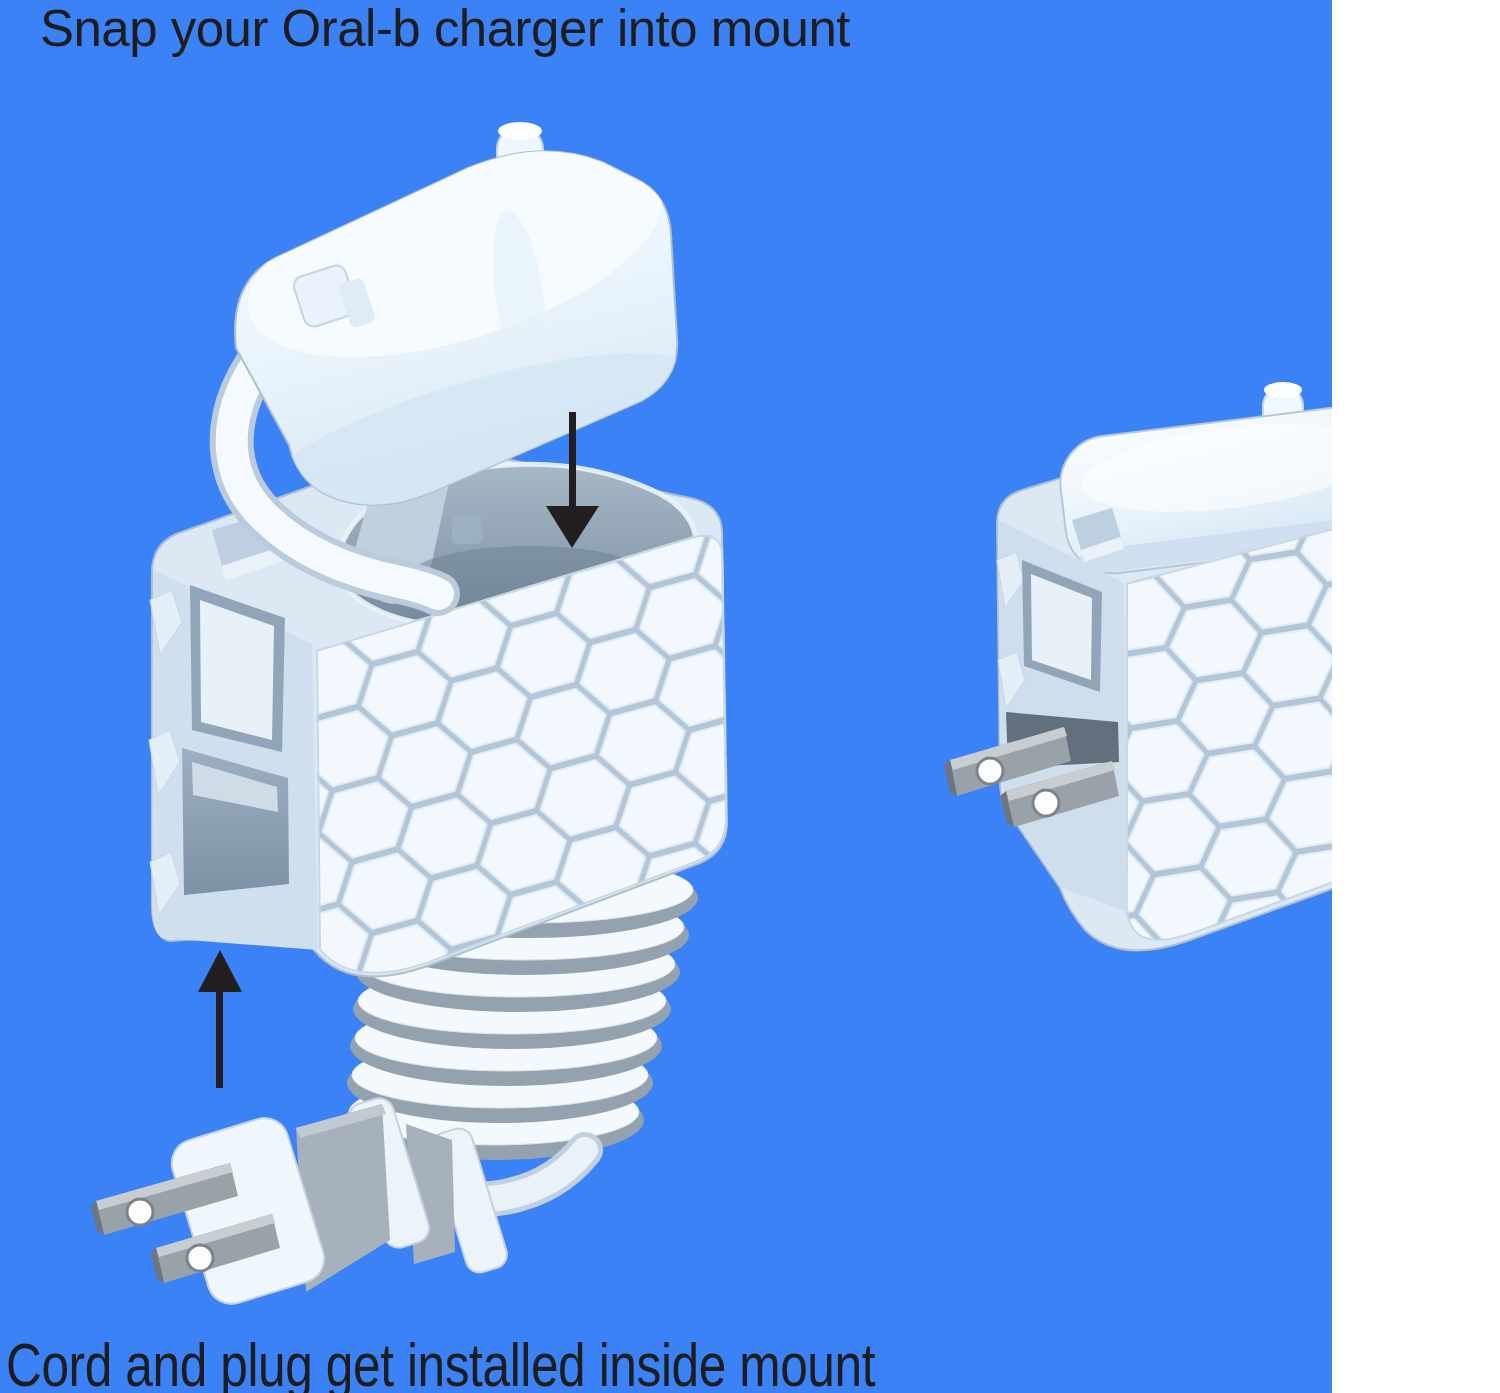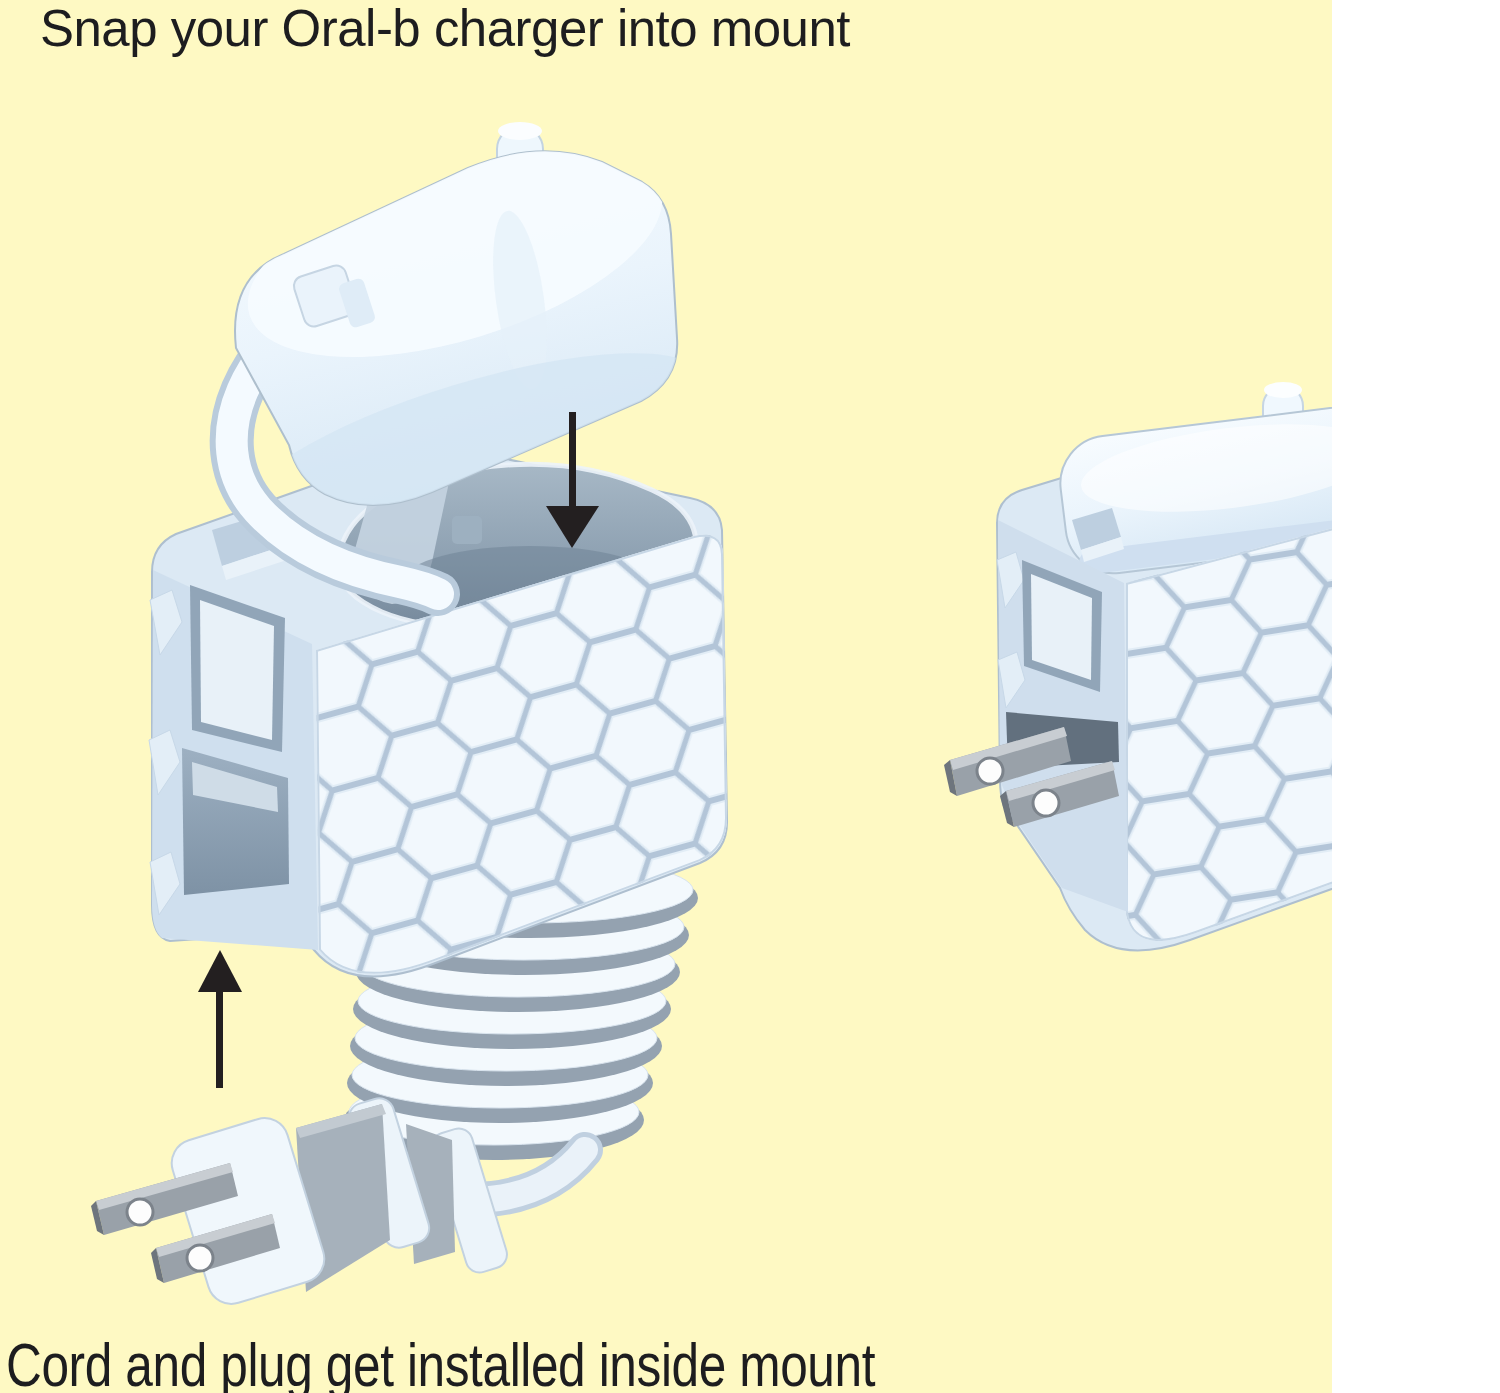--- a/index.html
+++ b/index.html
@@ -1,16 +1,16 @@
 <!DOCTYPE html>
 <html><head>
 <meta charset="utf-8">
 <style>
   html,body{margin:0;padding:0;background:#ffffff;}
-  .canvas{position:relative;width:1332px;height:1393px;background:#fef9c3;overflow:hidden;
+  .canvas{position:relative;width:1332px;height:1393px;background:#3b82f6;overflow:hidden;
           font-family:"Liberation Sans","DejaVu Sans",sans-serif;}
   .caption{position:absolute;color:#1d1d1f;white-space:nowrap;line-height:1;}
   .caption.top{left:40px;top:2px;font-size:52px;letter-spacing:-0.5px;transform:scaleX(0.98);transform-origin:left top;}
   .caption.bottom{left:6px;top:1334px;font-size:62px;letter-spacing:-0.5px;transform:scaleX(0.80);transform-origin:left top;}
   svg{position:absolute;left:0;top:0;}
 </style>
 </head>
 <body>
 
 <div class="canvas">

